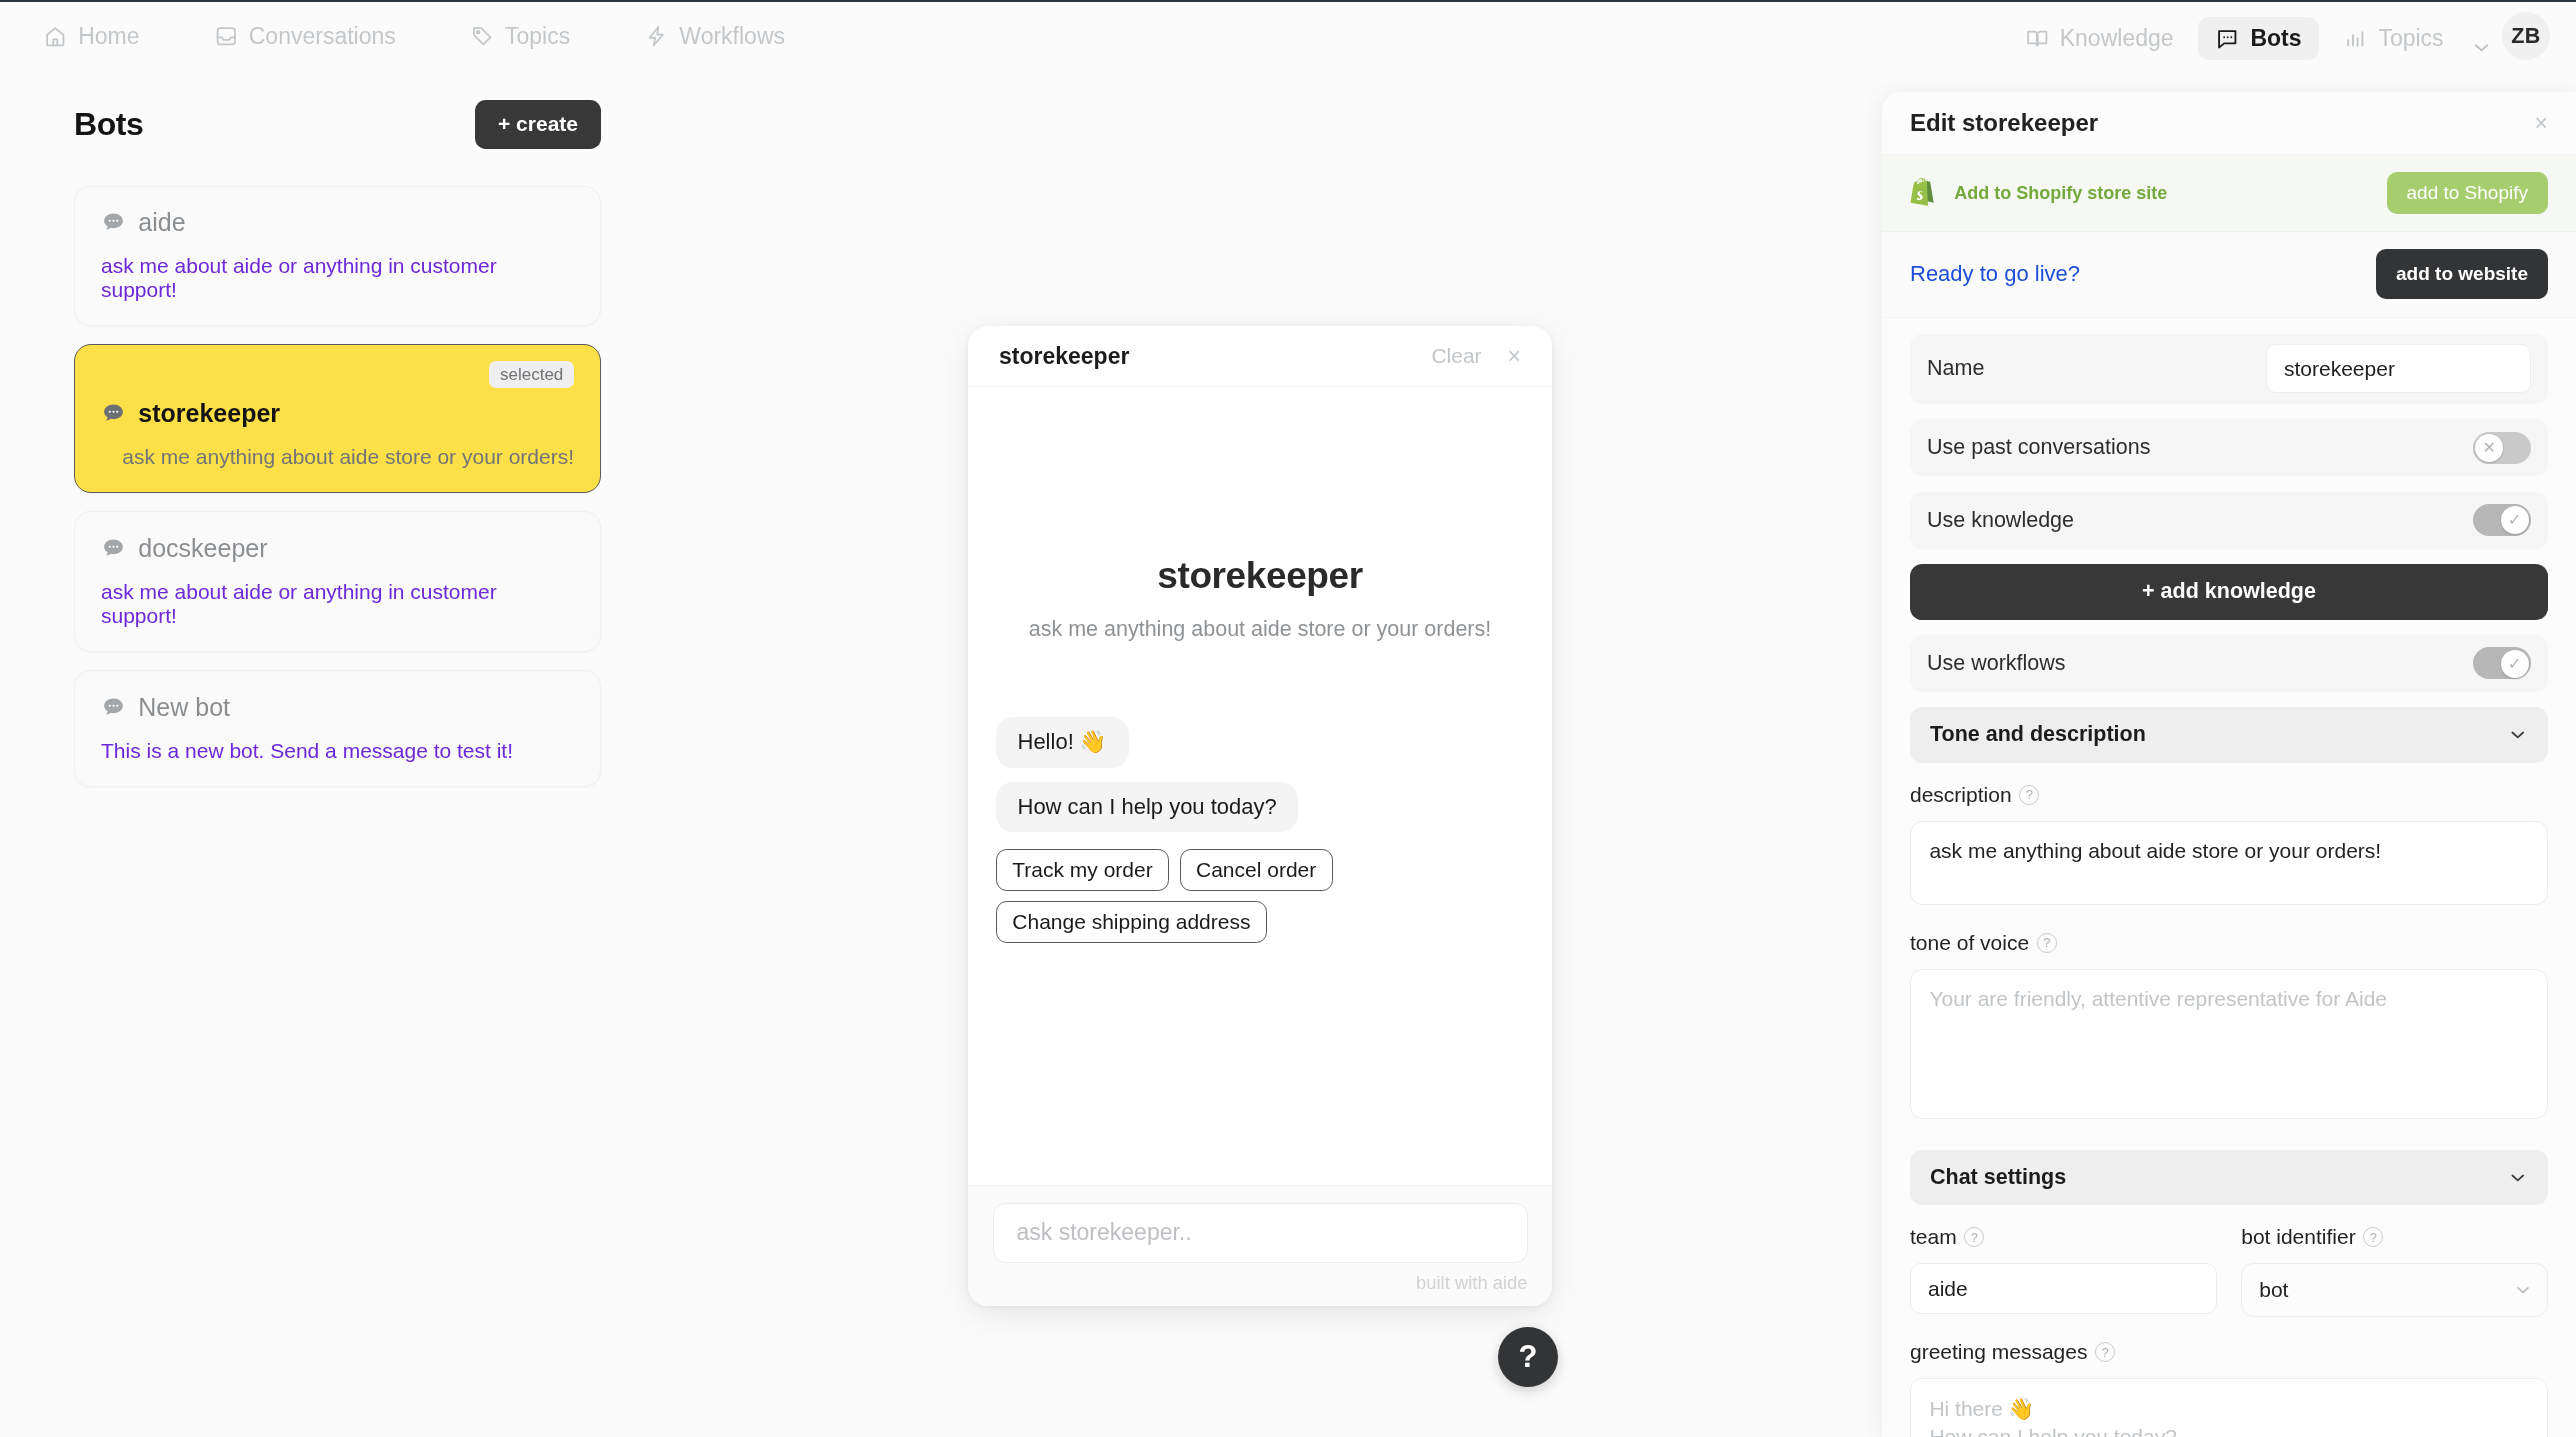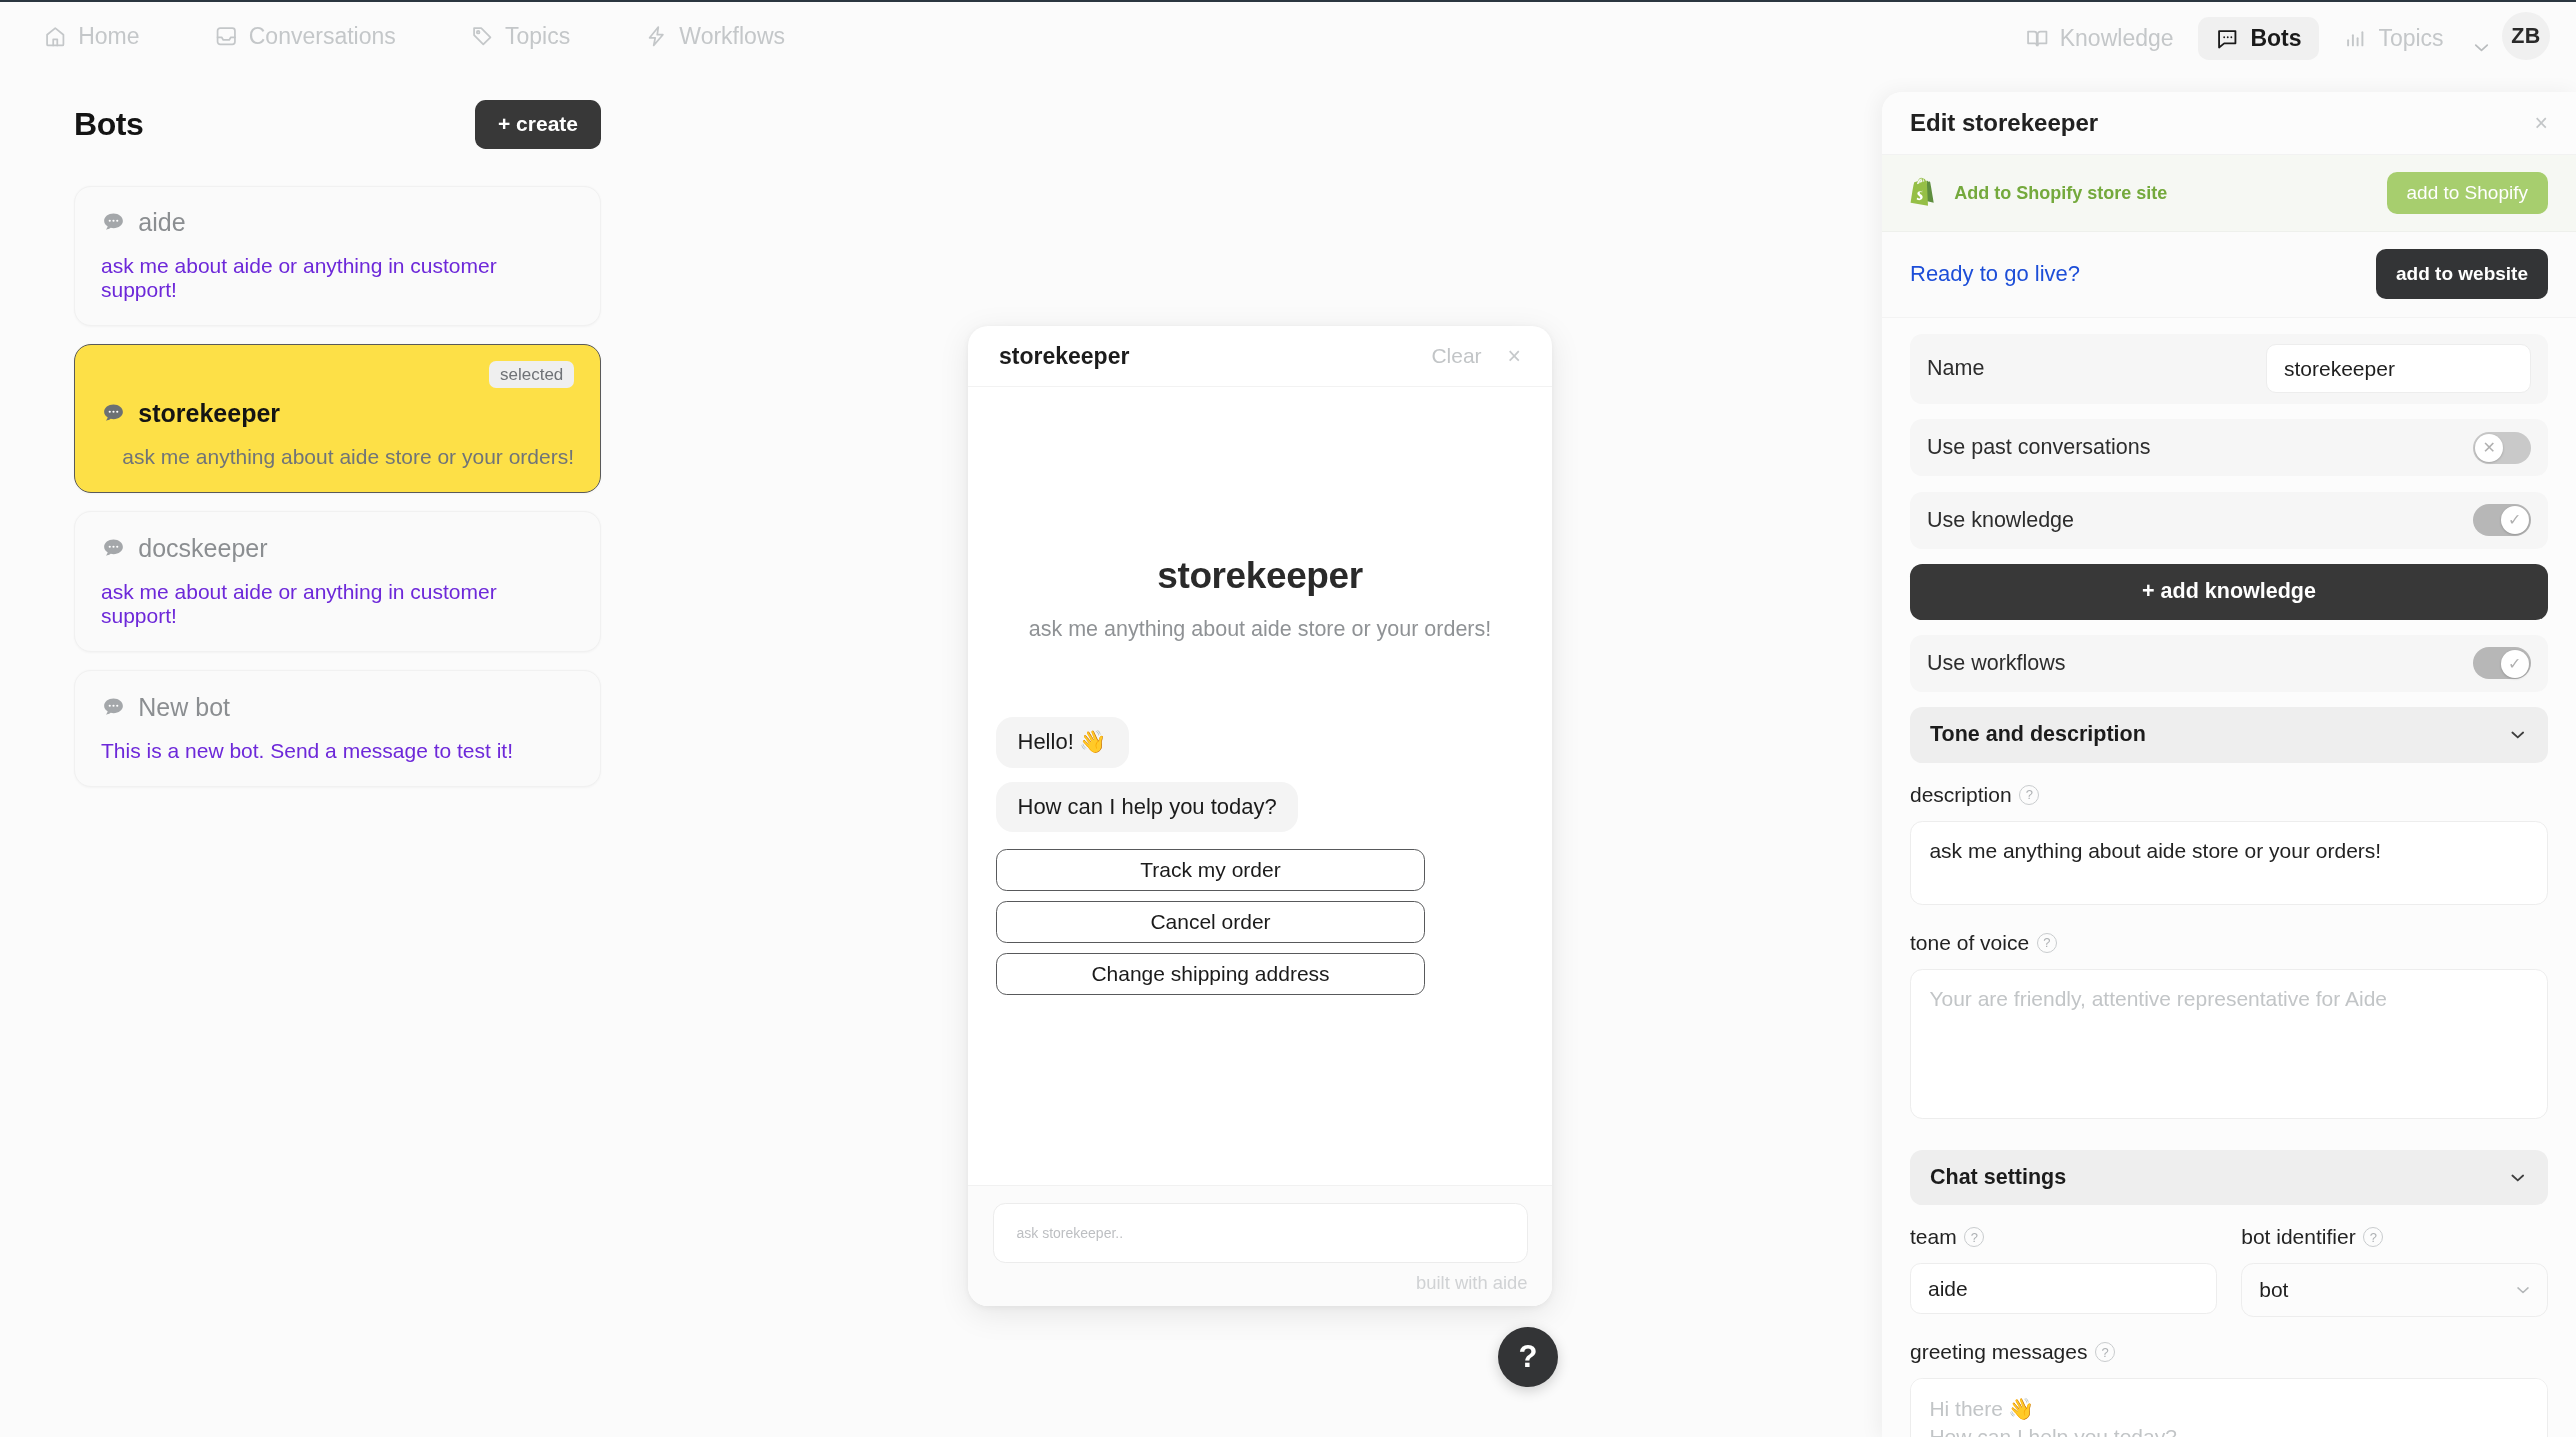--- a/index.html
+++ b/index.html
@@ -93,33 +93,33 @@
   .cw-body { flex: 1; position: relative; padding: 28px 28px 0 28px; overflow: hidden; }
   .cw-hero { text-align: center; margin-top: 140px; }
   .cw-hero-title { font-size: 37px; font-weight: 700; color: #2a2a2a; letter-spacing: -0.4px; }
   .cw-hero-sub { margin-top: 20px; font-size: 21.5px; color: #8f9295; }
   .cw-msgs { margin-top: 75px; }
   .msg {
     display: inline-block; background: #f4f4f4; color: #1b1b1b;
     border-radius: 17px; padding: 12.3px 21.5px; font-size: 22px;
     margin-bottom: 14px;
   }
-  .chips { display: flex; flex-wrap: wrap; gap: 10.7px; max-width: 429px; margin-top: 3.1px; flex-direction: column; }
+  .chips { display: flex; flex-wrap: wrap; gap: 10.7px; max-width: 429px; margin-top: 3.1px; }
   .chip {
     border: 1.5px solid #58595b; border-radius: 10.7px;
     padding: 7.7px 15.3px; font-size: 21px; color: #1b1b1b;
     background: #fff; white-space: nowrap; font-family: inherit;
   }
   .cw-foot {
     flex: none; border-top: 0.8px solid #f1f1f1; background: #fbfbfb;
     padding: 17px 24.5px 12.3px 24.5px;
   }
   .cw-input {
     width: 100%; height: 60px; border: 0.8px solid #ececec; border-radius: 12.3px;
-    background: #fff; padding: 0 23px; font-size: 14px; color: #2a2a2a;
+    background: #fff; padding: 0 23px; font-size: 23px; color: #2a2a2a;
     font-family: inherit;
   }
   .cw-input::placeholder { color: #bdbfc2; }
   .cw-built { text-align: right; margin-top: 9.2px; font-size: 18.4px; color: #d0d2d4; }
 
   
   .help-fab {
     position: absolute; left: 1498px; top: 1325px;
     width: 60px; height: 60px; border-radius: 50%;
     background: #333436; color: #fff; border: none;

